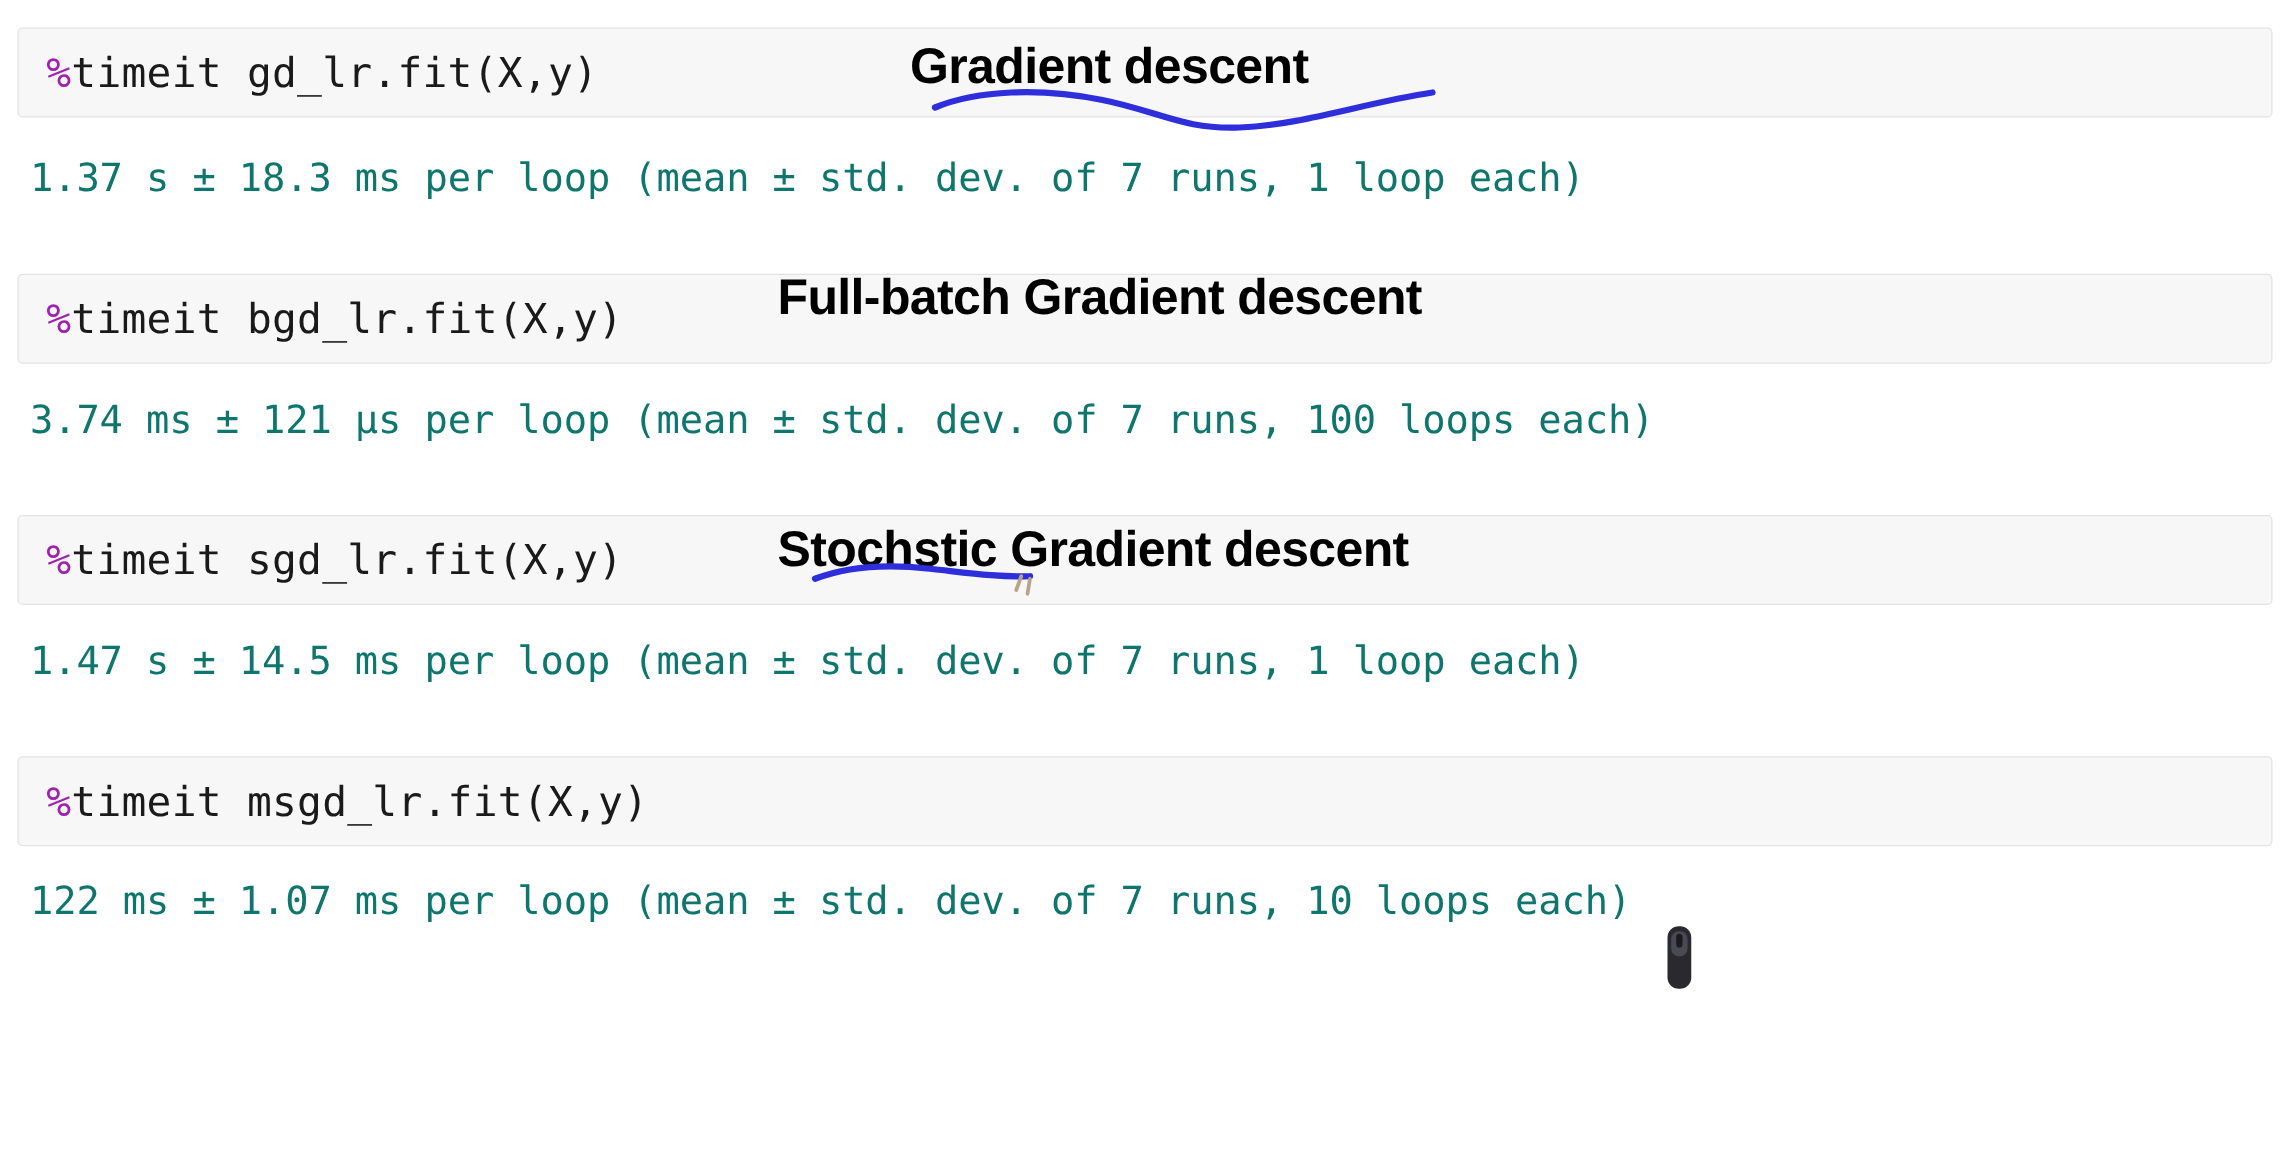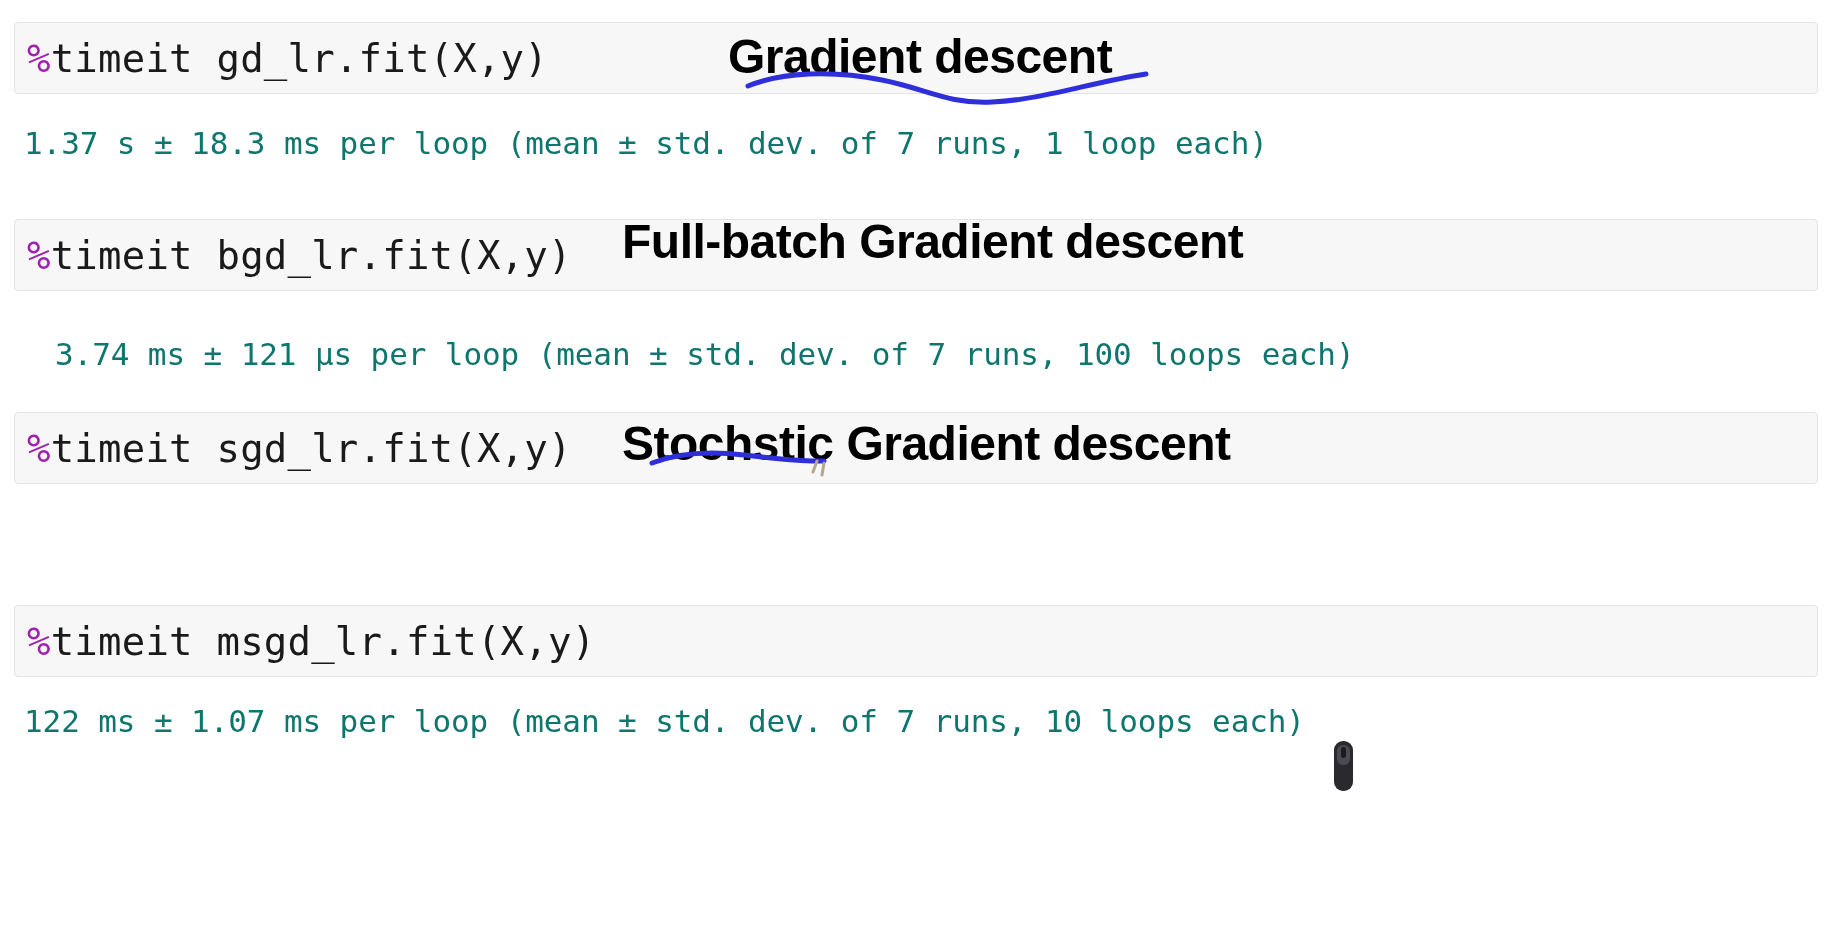--- a/index.html
+++ b/index.html
@@ -36,25 +36,25 @@
     position: relative;
     background: #f7f7f7;
     border: 1px solid #e3e3e3;
     border-radius: 4px;
     box-sizing: border-box;
     height: 72px;
     overflow: visible;
   }
   .code-text {
     position: absolute;
-    left: 12px;
+    left: 22px;
     top: 50%;
     transform: translateY(-50%);
     font-family: "DejaVu Sans Mono", "Liberation Mono", monospace;
-    font-size: 39px;
+    font-size: 33px;
     line-height: 1;
     color: #1a1a1a;
     white-space: pre;
     letter-spacing: 0.2px;
   }
   .magic {
     color: #a020b0;
     font-weight: 400;
   }
 
@@ -68,21 +68,21 @@
     color: #0f766e;
     white-space: pre;
     letter-spacing: -0.1px;
   }
 
   
   .annotation {
     position: absolute;
     font-family: "Liberation Sans", sans-serif;
     font-weight: 700;
-    font-size: 48px;
+    font-size: 40px;
     line-height: 1;
     color: #000000;
     white-space: pre;
     letter-spacing: -0.5px;
     z-index: 6;
   }
 
   
   .squiggle {
     position: absolute;
@@ -112,35 +112,36 @@
     <path d="M6,20 C40,6 90,4 140,14 C185,23 205,38 250,36 C300,34 350,16 404,8" fill="none" stroke="#2e2edb" stroke-width="5" stroke-linecap="round"></path>
   </svg>
   <div class="output-line" style="top:128px;">1.37 s ± 18.3 ms per loop (mean ± std. dev. of 7 runs, 1 loop each)</div>
 
   <div class="cell-block" style="top:219px;">
     <div class="code-cell">
       <div class="code-text"><span class="magic">%</span><span>timeit bgd_lr.fit(X,y)</span></div>
     </div>
   </div>
   <div class="annotation" style="left:622px; top:218px;">Full-batch Gradient descent</div>
-  <div class="output-line" style="top:339px;margin-left:31px;">3.74 ms ± 121 µs per loop (mean ± std. dev. of 7 runs, 100 loops each)</div>
+  <div class="output-line" style="top:321px;">3.74 ms ± 121 µs per loop (mean ± std. dev. of 7 runs, 100 loops each)</div>
 
   <div class="cell-block" style="top:412px;">
     <div class="code-cell">
       <div class="code-text"><span class="magic">%</span><span>timeit sgd_lr.fit(X,y)</span></div>
     </div>
   </div>
   <div class="annotation" style="left:622px; top:420px;">Stochstic Gradient descent</div>
   <svg class="squiggle" style="left:648px; top:445px;" width="180" height="28" viewBox="0 0 180 28">
     <path d="M4,18 C30,8 62,6 96,10 C124,13 150,17 176,16" fill="none" stroke="#2e2edb" stroke-width="5" stroke-linecap="round"></path>
   </svg>
   <svg class="squiggle" style="left:806px; top:452px;" width="34" height="30" viewBox="0 0 34 30">
     <path d="M7,20 L11,9" fill="none" stroke="#b9a48a" stroke-width="3" stroke-linecap="round"></path>
     <path d="M16,23 L18,11" fill="none" stroke="#b9a48a" stroke-width="3" stroke-linecap="round"></path>
   </svg>
+  <div class="output-line" style="top:514px;">1.47 s ± 14.5 ms per loop (mean ± std. dev. of 7 runs, 1 loop each)</div>
 
   <div class="cell-block" style="top:605px;">
     <div class="code-cell">
       <div class="code-text"><span class="magic">%</span><span>timeit msgd_lr.fit(X,y)</span></div>
     </div>
   </div>
   <div class="output-line" style="top:706px;">122 ms ± 1.07 ms per loop (mean ± std. dev. of 7 runs, 10 loops each)</div>
 
   <svg class="cursor" style="left:1326px; top:737px;" width="34" height="58" viewBox="0 0 34 58">
     <rect x="8" y="4" width="19" height="50" rx="9" ry="9" fill="#2a2a2e"></rect>

